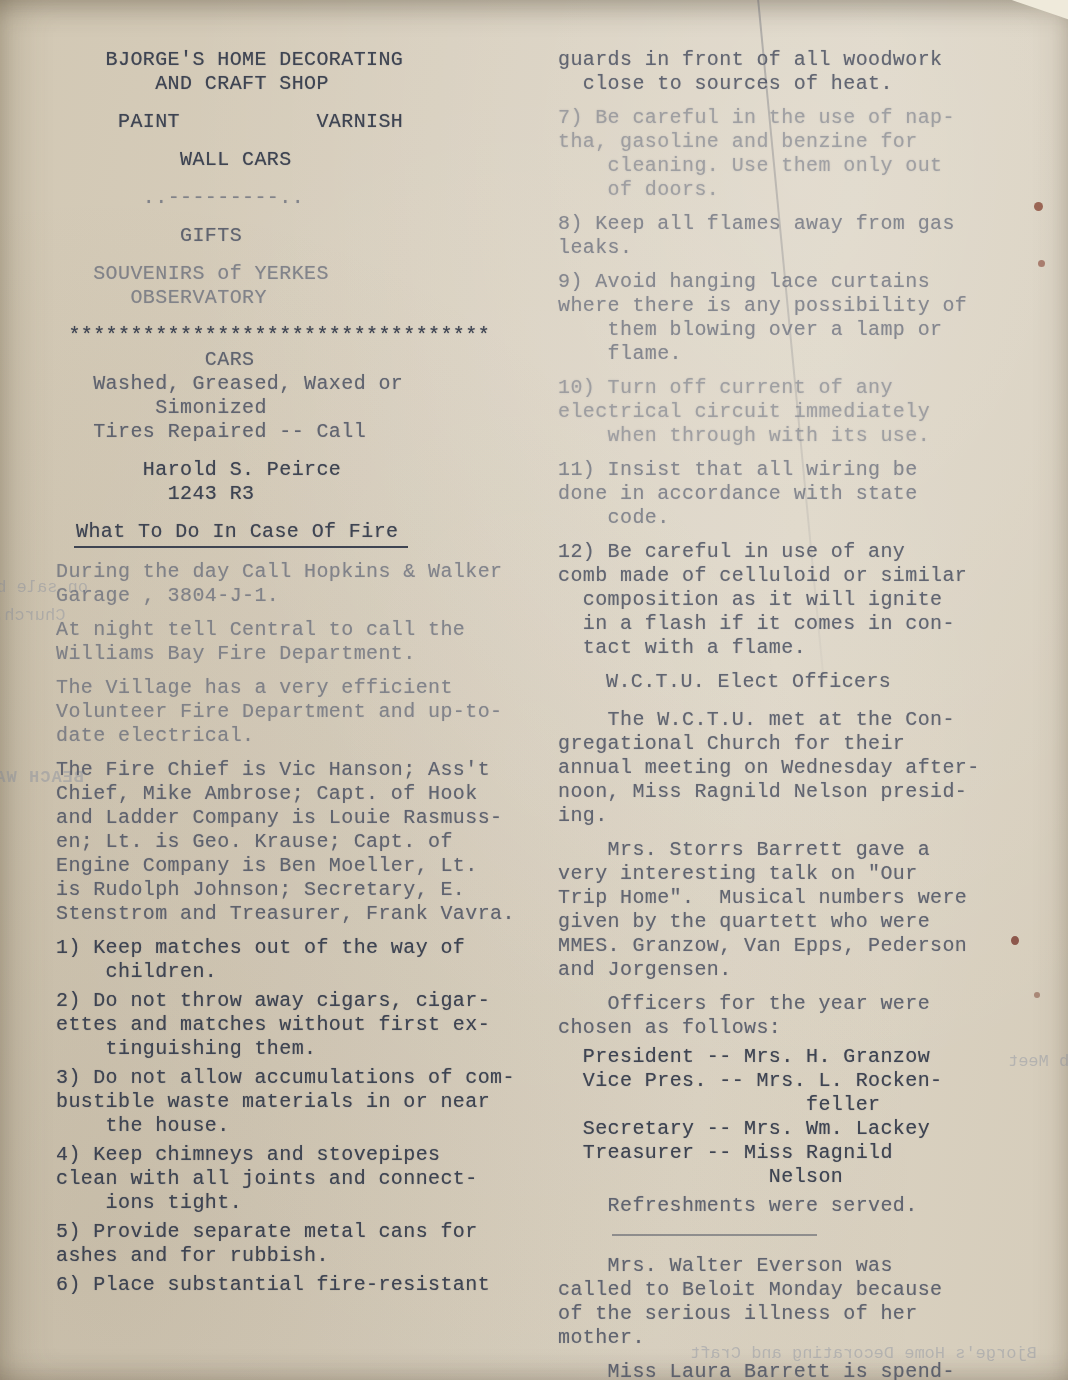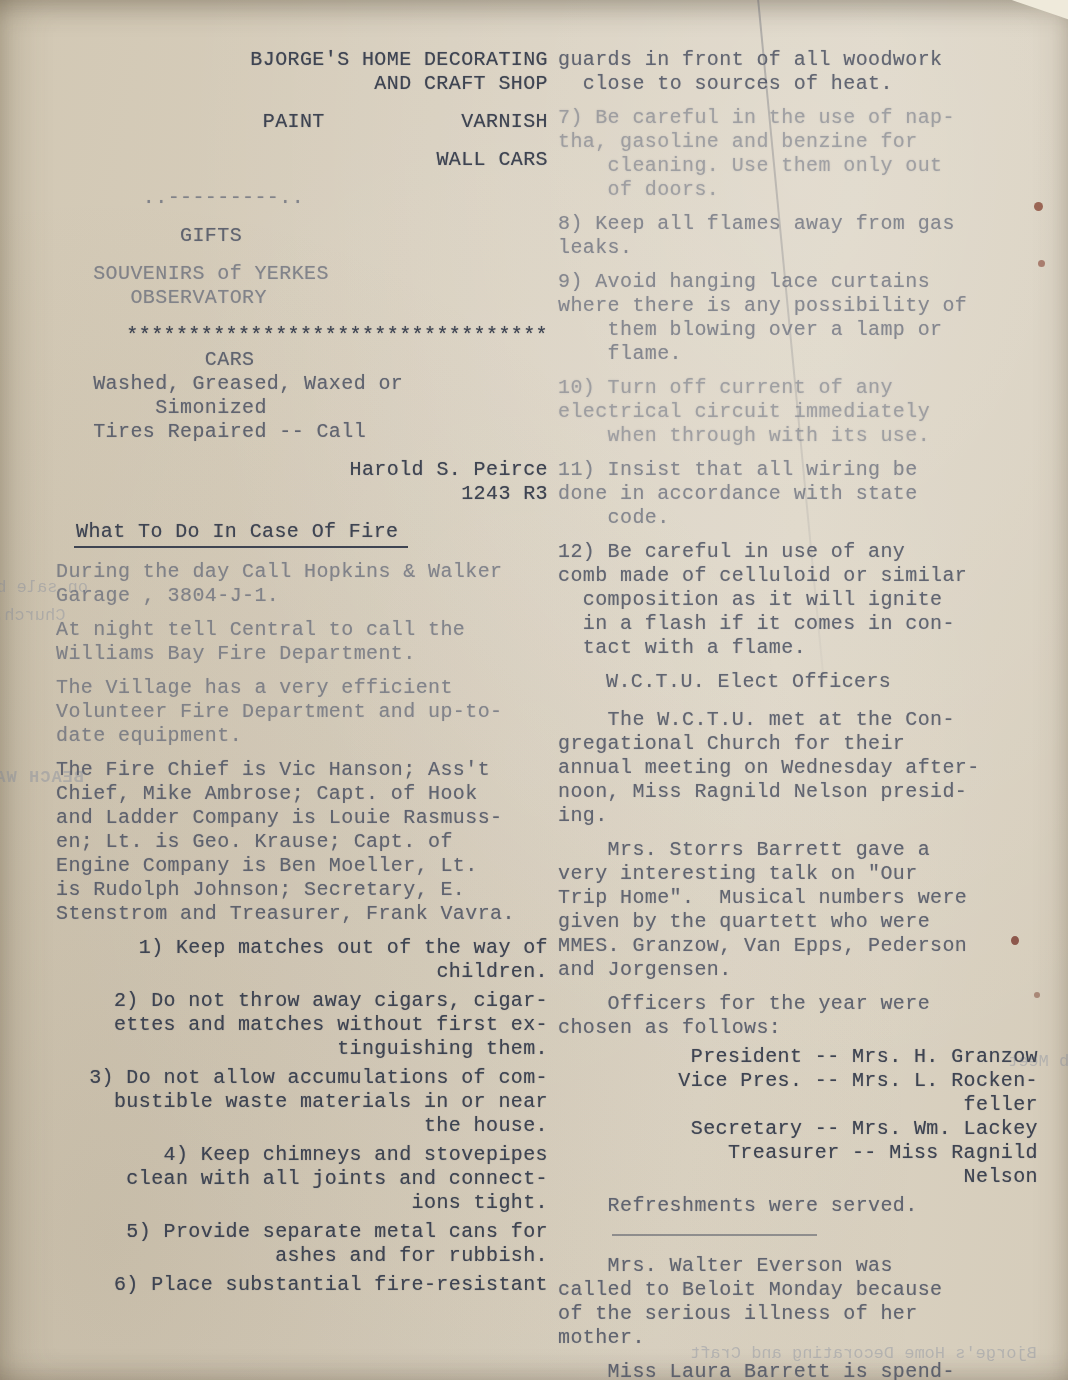--- a/index.html
+++ b/index.html
@@ -20,21 +20,21 @@
       inset 0 22px 30px -18px rgba(55,45,30,.35),
       inset 0 -18px 30px -18px rgba(55,45,30,.25);
     font-family:"Liberation Mono","DejaVu Sans Mono",monospace;
     color:#474c58;
   }
   .cols{display:flex;gap:10px;padding:48px 30px 0 56px;position:relative;}
   .colL{width:492px;flex:none;}
   .colR{width:480px;flex:none;}
   .b{white-space:pre-wrap;font-size:20px;line-height:24px;letter-spacing:.4px;}
   
-  .d{color:#3e4452;text-shadow:0 0 1px rgba(62,68,82,.55);text-align:right;}
+  .d{color:#3e4452;text-shadow:0 0 1px rgba(62,68,82,.55);}
   .m{color:#4c5263;opacity:.85;text-shadow:0 0 1px rgba(76,82,99,.5);}
   .f{color:#575e71;opacity:.66;filter:blur(.3px);text-shadow:0 0 1px rgba(87,94,113,.5);}
   .vf{color:#5f6679;opacity:.5;filter:blur(.55px);text-shadow:0 0 1.6px rgba(95,102,121,.6);}
   
   .mbL{margin-bottom:14px}
   .mb{margin-bottom:10px}
   .mbS{margin-bottom:5px}
   .hwrap{margin:6px 0 12px 18px}
   .hwrapR{margin:10px 0 14px 48px}
   .hu{display:inline-block;border-bottom:2px solid currentColor;padding:0 10px 2px 2px;}
@@ -101,21 +101,21 @@
       <section>
         <div class="hwrap">
           <span class="b d hu">What To Do In Case Of Fire</span>
         </div>
         <div class="b f mb">During the day Call Hopkins &amp; Walker
 Garage , 3804-J-1.</div>
         <div class="b f mb">At night tell Central to call the
 Williams Bay Fire Department.</div>
         <div class="b f mb">The Village has a very efficient
 Volunteer Fire Department and up-to-
-date equipment.</div>
+date electrical.</div>
         <div class="b m mb">The Fire Chief is Vic Hanson; Ass't
 Chief, Mike Ambrose; Capt. of Hook
 and Ladder Company is Louie Rasmuss-
 en; Lt. is Geo. Krause; Capt. of
 Engine Company is Ben Moeller, Lt.
 is Rudolph Johnson; Secretary, E.
 Stenstrom and Treasurer, Frank Vavra.</div>
       </section>
 
       <section>

